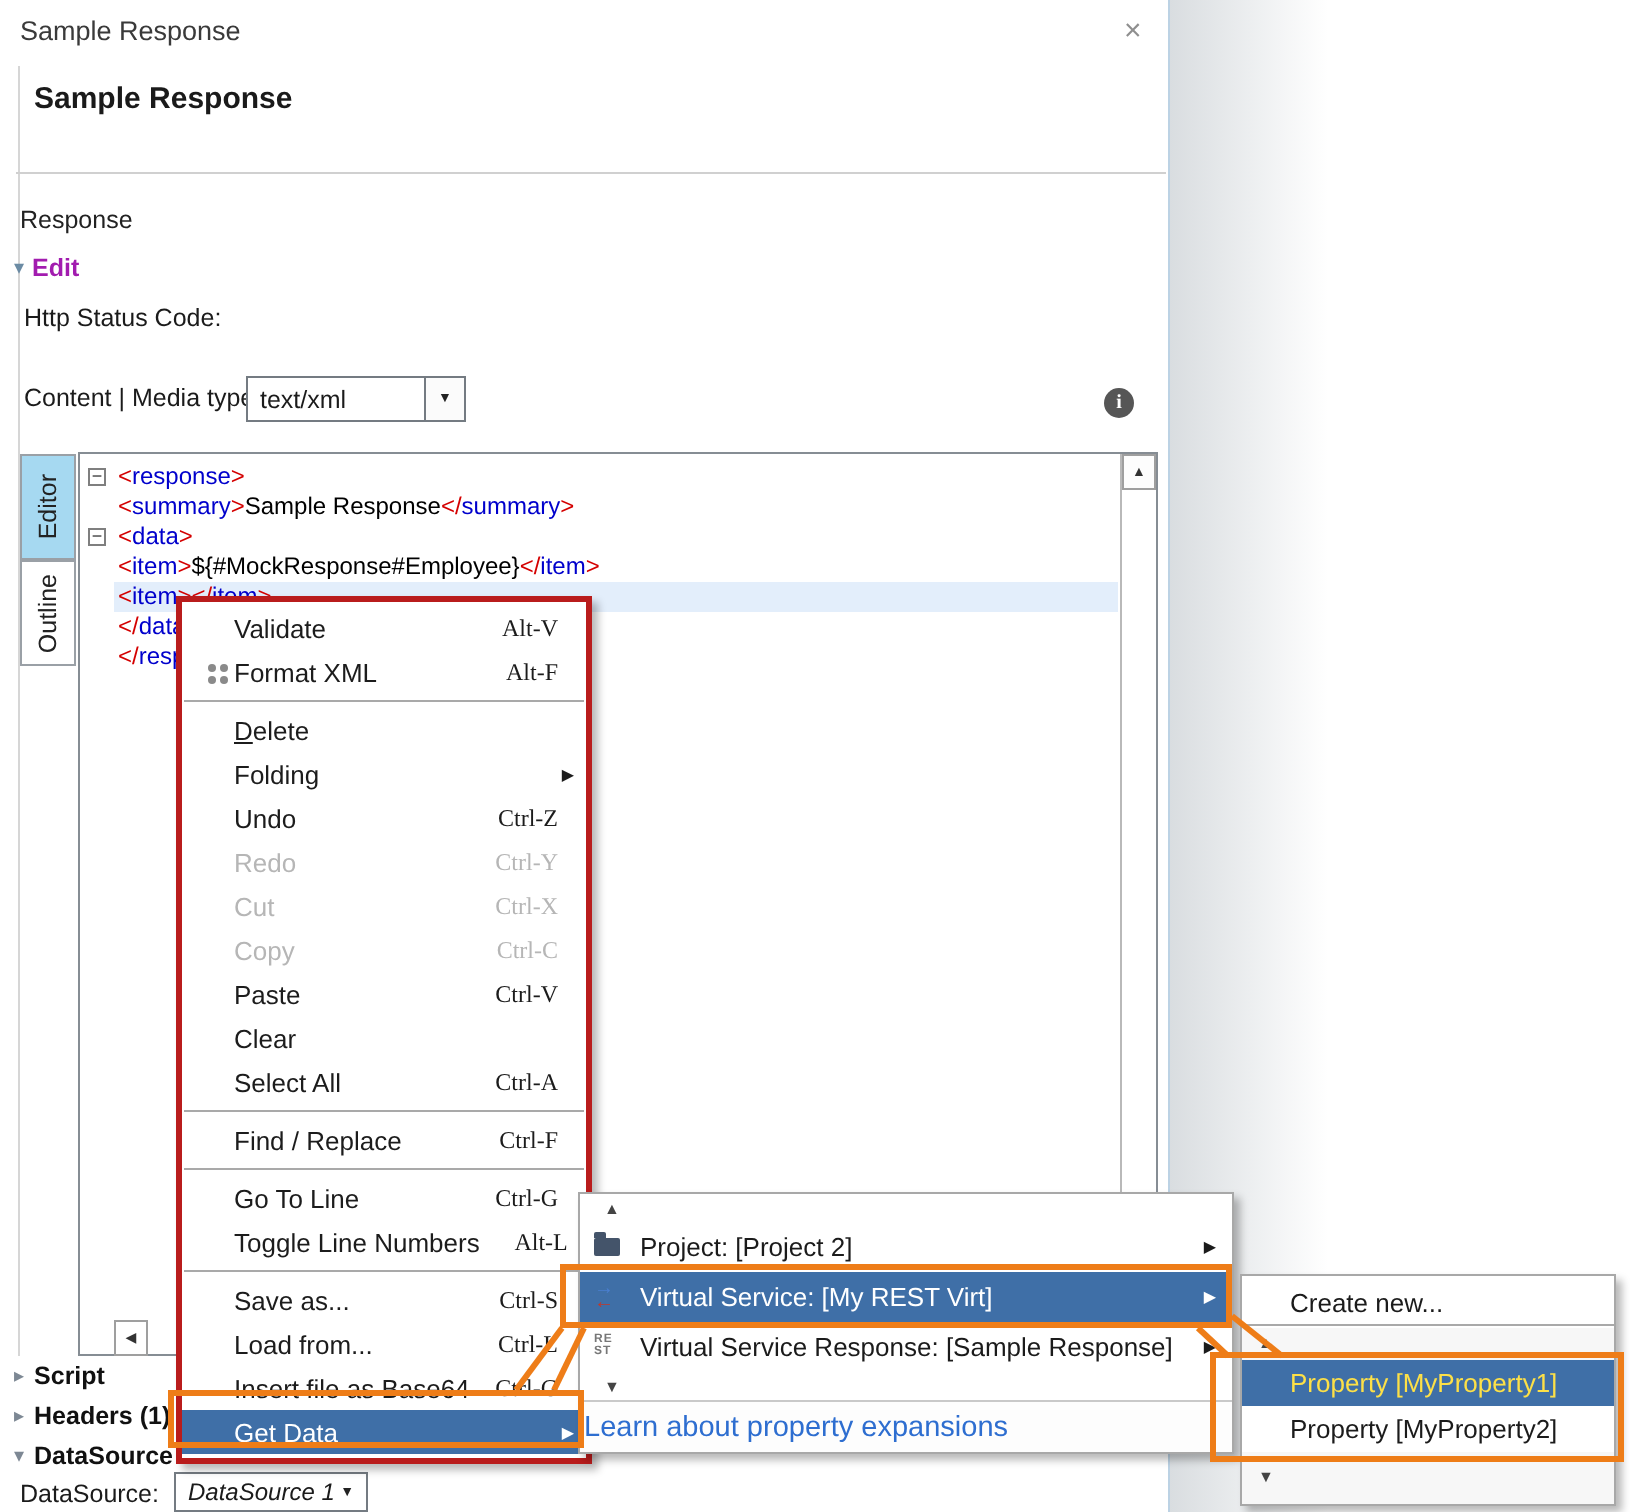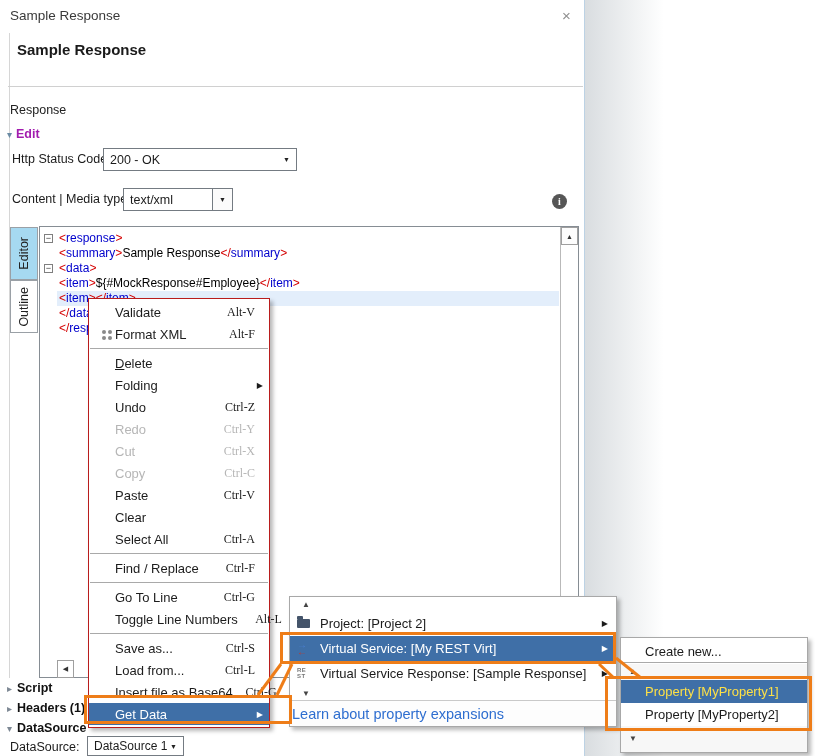--- a/index.html
+++ b/index.html
@@ -27,21 +27,21 @@
   .edit-row{position:absolute;left:7px;top:127px;display:flex;align-items:center;gap:4px;}
   .tri{font-size:10px;color:#6b8ba4;}
   .edit-lbl{font-size:12.5px;font-weight:bold;color:#a21caf;}
   .lbl-http{position:absolute;left:12px;top:152px;font-size:12.5px;}
   .lbl-media{position:absolute;left:12px;top:192px;font-size:12.5px;}
 
   .combo{position:absolute;border:1px solid #747b82;background:#fff;font-size:12.5px;
     display:flex;align-items:center;padding-left:6px;}
   .combo-status{left:103px;top:148px;width:194px;height:23px;}
   .combo-media{left:123px;top:188px;width:110px;height:23px;padding-right:0;}
-  .combo-ds{left:87px;top:736px;width:97px;height:20px;font-size:12px;}
+  .combo-ds{left:87px;top:736px;width:97px;height:20px;font-size:12px;font-style:italic;}
   .caret{margin-left:auto;padding-right:6px;font-size:7px;color:#222;}
   .combo-btn{margin-left:auto;width:20px;align-self:stretch;border-left:1px solid #747b82;
     display:flex;align-items:center;justify-content:center;background:#fbfbfb;}
   .caret2{font-size:7px;color:#222;}
   .info{position:absolute;left:552px;top:194px;width:15px;height:15px;border-radius:50%;
     background:#565656;color:#fff;font-size:10px;font-weight:bold;display:flex;
     align-items:center;justify-content:center;font-family:"Liberation Serif",serif;}
 
   
   .tab{position:absolute;left:10px;width:28px;border:1px solid #9aa0a6;
@@ -66,22 +66,22 @@
   .hs-left{position:absolute;left:57px;top:660px;width:17px;height:18px;border:1px solid #9f9f9f;
     background:#fff;display:flex;align-items:center;justify-content:center;font-size:7px;color:#333;z-index:5;}
 
   
   .bsec{position:absolute;left:7px;display:flex;align-items:center;gap:5px;}
   .btri{font-size:10px;color:#7d8894;}
   .blbl{font-size:12.5px;font-weight:bold;color:#111;}
   .lbl-ds{position:absolute;left:10px;top:740px;font-size:12.5px;}
 
   
-  .ctxmenu{position:absolute;left:88px;top:298px;width:182px;background:#fff;
-    border:1px solid #b91c1c;box-shadow:3px 3px 4px rgba(0,0,0,.28);padding:2px 0;z-index:10;}
+  .ctxmenu{position:absolute;left:88px;top:298px;width:208px;background:#fff;
+    border:3px solid #b91c1c;box-shadow:3px 3px 4px rgba(0,0,0,.28);padding:2px 0;z-index:10;}
   .mi{height:22px;display:flex;align-items:center;padding:0 14px 0 8px;font-size:13px;color:#1c1c1c;position:relative;}
   .mi .mic{width:18px;flex:none;display:flex;align-items:center;justify-content:center;}
   .mic-fmt{width:4px;height:4px;background:#8a8a8a;border-radius:50%;
     box-shadow:6px 0 0 #8a8a8a,0 6px 0 #8a8a8a,6px 6px 0 #8a8a8a;margin:-5px 5px 0 0;}
   .mi .mlb{flex:1;white-space:nowrap;}
   .mi .msc{margin-left:auto;width:44px;text-align:right;font-size:12px;flex:none;font-family:Liberation Serif, serif;}
   .mi.dis{color:#b6b6b6;}
   .mi .msub{position:absolute;right:6px;font-size:8px;}
   .mi.hl{background:var(--hl);color:#fff;}
   .msep{height:7px;position:relative;}
@@ -137,24 +137,20 @@
     <div class="heading">Sample Response</div>
     <div class="hdivider"></div>
 
     <div class="lbl-response">Response</div>
     <div class="edit-row">
       <span class="tri">▾</span>
       <span class="edit-lbl">Edit</span>
     </div>
 
     <div class="lbl-http">Http Status Code:</div>
-    <div class="combo combo-status">
-      <span>200 - OK</span>
-      <span class="caret">▼</span>
-    </div>
 
     <div class="lbl-media">Content | Media type:</div>
     <div class="combo combo-media">
       <span>text/xml</span>
       <span class="combo-btn">
         <span class="caret2">▼</span>
       </span>
     </div>
     <div class="info">i</div>
 

